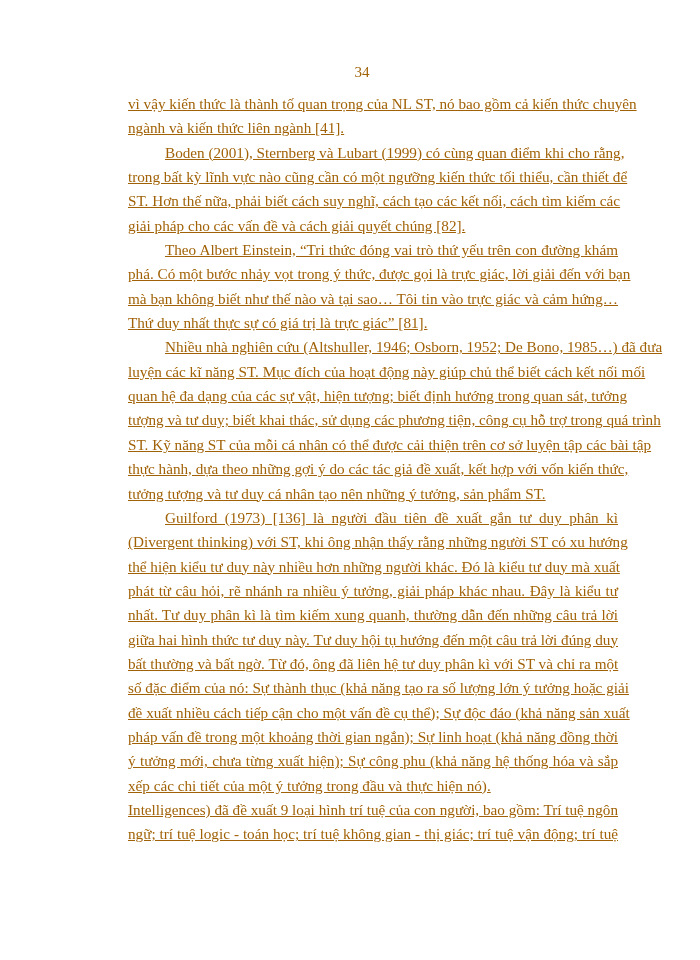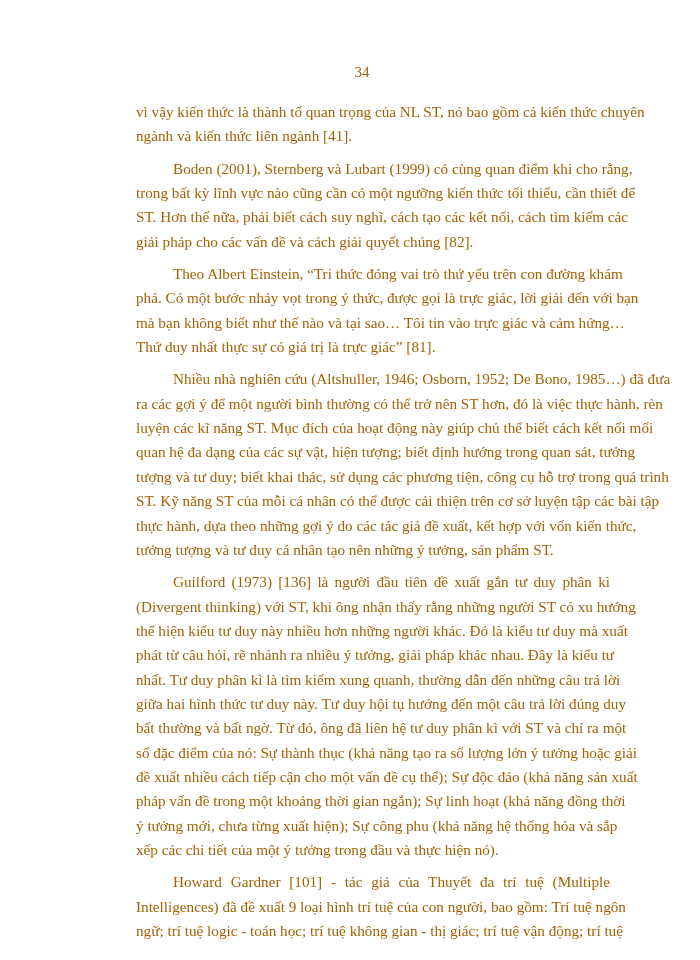--- a/index.html
+++ b/index.html
@@ -11,21 +11,21 @@
     }
     .page-number {
       position: absolute; top: 62px; left: 0; width: 700px;
       text-align: center; font-size: 15px; line-height: 20px;
     }
     .body-text {
       position: absolute; left: 116px; top: 92px; width: 490px;
       font-size: 15.2px; line-height: 24.35px;
     }
     .para {
-      margin: 8px; text-align: justify; text-align-last: left;
+      margin: 0; text-align: justify; text-align-last: left; text-decoration: underline;
     }
     .line { display: block; text-align: justify; text-align-last: justify; white-space: nowrap; }
     .line.last { text-align-last: left; }
     .line.indent { padding-left: 37px; }
   </style>
 </head>
 <body>
 
 <div class="page">
   <div class="page-number">34</div>
@@ -42,21 +42,20 @@
         <span class="line last">giải pháp cho các vấn đề và cách giải quyết chúng [82].</span>
       </div>
     <div class="para">
         <span class="line indent">Theo Albert Einstein, “Tri thức đóng vai trò thứ yếu trên con đường khám</span>
         <span class="line">phá. Có một bước nhảy vọt trong ý thức, được gọi là trực giác, lời giải đến với bạn</span>
         <span class="line">mà bạn không biết như thế nào và tại sao… Tôi tin vào trực giác và cảm hứng…</span>
         <span class="line last">Thứ duy nhất thực sự có giá trị là trực giác” [81].</span>
       </div>
     <div class="para">
         <span class="line indent">Nhiều nhà nghiên cứu (Altshuller, 1946; Osborn, 1952; De Bono, 1985…) đã đưa</span>
-        <span class="line">ra các gợi ý để một người bình thường có thể trở nên ST hơn, đó là việc thực hành, rèn</span>
         <span class="line">luyện các kĩ năng ST. Mục đích của hoạt động này giúp chủ thể biết cách kết nối mối</span>
         <span class="line">quan hệ đa dạng của các sự vật, hiện tượng; biết định hướng trong quan sát, tưởng</span>
         <span class="line">tượng và tư duy; biết khai thác, sử dụng các phương tiện, công cụ hỗ trợ trong quá trình</span>
         <span class="line">ST. Kỹ năng ST của mỗi cá nhân có thể được cải thiện trên cơ sở luyện tập các bài tập</span>
         <span class="line">thực hành, dựa theo những gợi ý do các tác giả đề xuất, kết hợp với vốn kiến thức,</span>
         <span class="line last">tưởng tượng và tư duy cá nhân tạo nên những ý tưởng, sản phẩm ST.</span>
       </div>
     <div class="para">
         <span class="line indent">Guilford (1973) [136] là người đầu tiên đề xuất gắn tư duy phân kì</span>
         <span class="line">(Divergent thinking) với ST, khi ông nhận thấy rằng những người ST có xu hướng</span>
@@ -65,18 +64,17 @@
         <span class="line">nhất. Tư duy phân kì là tìm kiếm xung quanh, thường dẫn đến những câu trả lời</span>
         <span class="line">giữa hai hình thức tư duy này. Tư duy hội tụ hướng đến một câu trả lời đúng duy</span>
         <span class="line">bất thường và bất ngờ. Từ đó, ông đã liên hệ tư duy phân kì với ST và chỉ ra một</span>
         <span class="line">số đặc điểm của nó: Sự thành thục (khả năng tạo ra số lượng lớn ý tưởng hoặc giải</span>
         <span class="line">đề xuất nhiều cách tiếp cận cho một vấn đề cụ thể); Sự độc đáo (khả năng sản xuất</span>
         <span class="line">pháp vấn đề trong một khoảng thời gian ngắn); Sự linh hoạt (khả năng đồng thời</span>
         <span class="line">ý tưởng mới, chưa từng xuất hiện); Sự công phu (khả năng hệ thống hóa và sắp</span>
         <span class="line last">xếp các chi tiết của một ý tưởng trong đầu và thực hiện nó).</span>
       </div>
     <div class="para">
-        <span class="line indent">Howard Gardner [101] - tác giả của Thuyết đa trí tuệ (Multiple</span>
         <span class="line">Intelligences) đã đề xuất 9 loại hình trí tuệ của con người, bao gồm: Trí tuệ ngôn</span>
         <span class="line">ngữ; trí tuệ logic - toán học; trí tuệ không gian - thị giác; trí tuệ vận động; trí tuệ</span>
       </div>
   </div>
 </div>
 
 </body></html>

